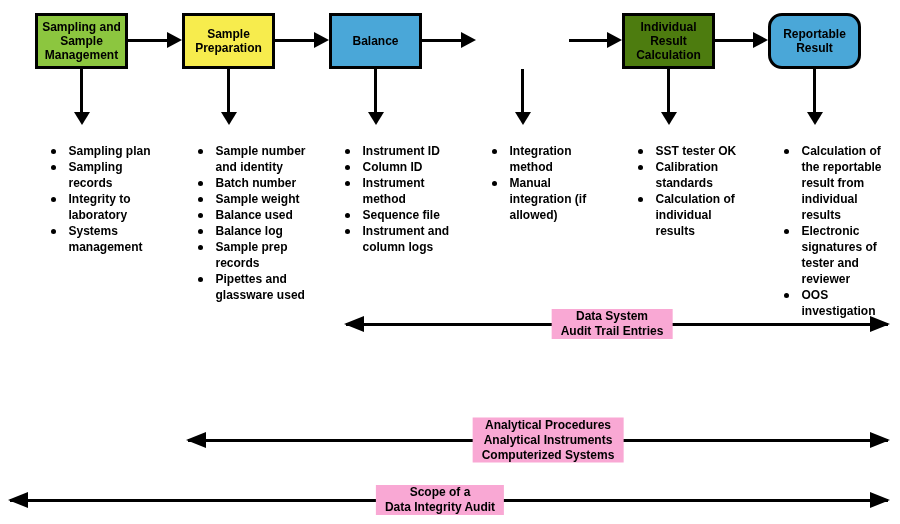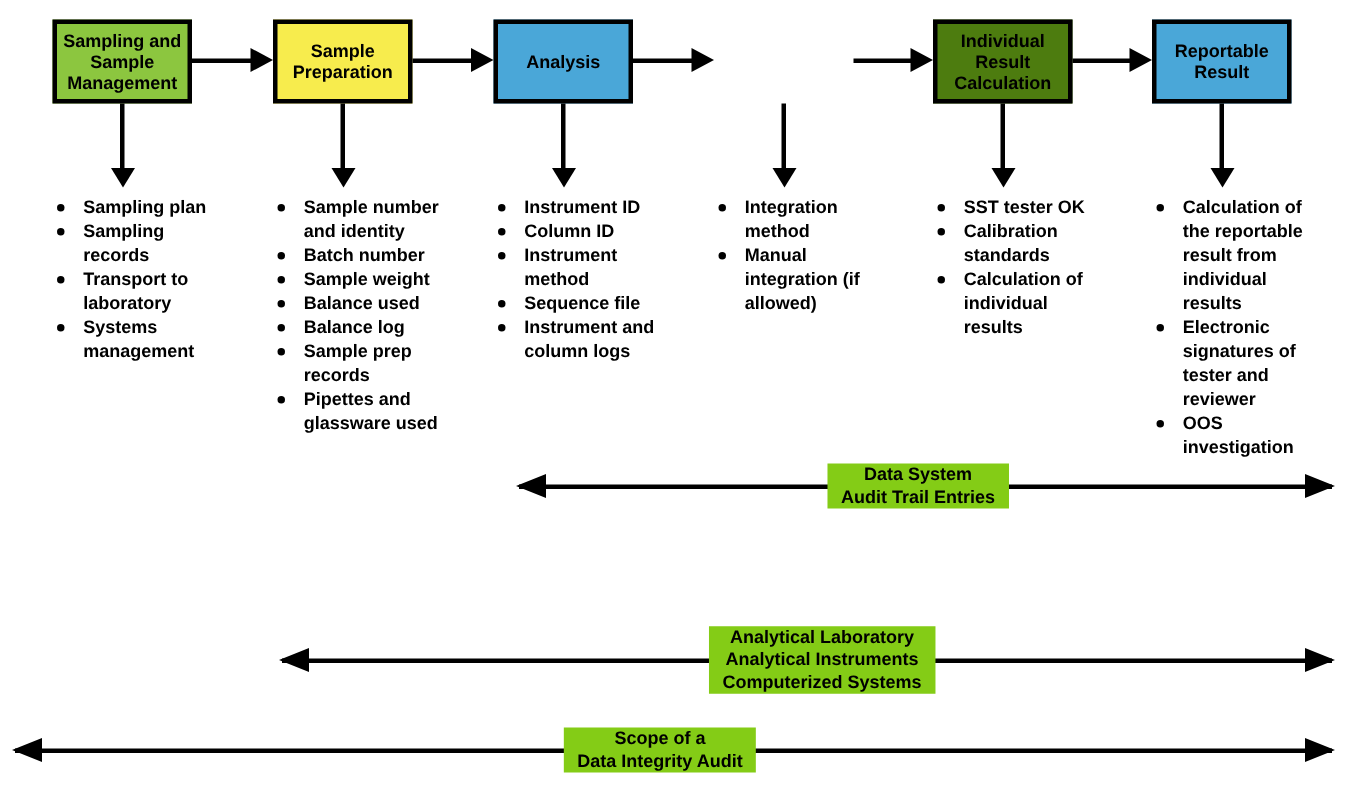--- a/index.html
+++ b/index.html
@@ -17,53 +17,53 @@
   .connector{position:absolute;top:32px;height:16px;}
   .connector .cline{position:absolute;left:0;right:9px;top:6.5px;height:3px;background:#000;}
   .connector .chead{position:absolute;right:0;top:0;width:0;height:0;
     border-top:8px solid transparent;border-bottom:8px solid transparent;border-left:15px solid #000;}
   
   .varrow{position:absolute;top:69px;width:16px;height:56px;}
   .varrow .vline{position:absolute;left:6.5px;top:0;width:3px;height:44px;background:#000;}
   .varrow .vhead{position:absolute;left:0;top:43px;width:0;height:0;
     border-left:8px solid transparent;border-right:8px solid transparent;border-top:13px solid #000;}
   
-  .bullets{position:absolute;top:126px;width:116px;margin:4px;padding:0;list-style:none;
+  .bullets{position:absolute;top:126px;width:116px;margin:17px;padding:0;list-style:none;
     font-size:12px;line-height:16px;}
   .bullets li{position:relative;padding-left:23px;}
   .bullets li::before{content:"";position:absolute;left:5px;top:5.5px;width:5px;height:5px;
     border-radius:50%;background:#000;}
   
   .span-arrow{position:absolute;height:34px;}
   .span-arrow .sline{position:absolute;left:2px;right:2px;top:15.5px;height:3px;background:#000;}
   .span-arrow .head-l{position:absolute;left:0;top:9px;width:0;height:0;
     border-top:8px solid transparent;border-bottom:8px solid transparent;border-right:20px solid #000;}
   .span-arrow .head-r{position:absolute;right:0;top:9px;width:0;height:0;
     border-top:8px solid transparent;border-bottom:8px solid transparent;border-left:20px solid #000;}
   .span-label{position:absolute;top:17px;transform:translate(-50%,-50%);
-    background:#84cc16;padding:0 9px;text-align:center;font-size:12px;line-height:15px;white-space:nowrap;}
+    background:#f9a8d4;padding:0 9px;text-align:center;font-size:12px;line-height:15px;white-space:nowrap;}
 </style>
 </head>
 <body>
 
 <div class="canvas">
 
   <div class="stage" style="left: 35px; background-color: rgb(140, 198, 63);">
     <span>Sampling and Sample Management</span>
   </div>
   <div class="stage" style="left: 182px; background-color: rgb(247, 236, 77);">
     <span>Sample Preparation</span>
   </div>
   <div class="stage" style="left: 329px; background-color: rgb(74, 167, 216);">
-    <span>Analysis</span>
+    <span>Balance</span>
   </div>
   <div class="stage" style="left: 622px; background-color: #4d7c0f;">
     <span>Individual Result Calculation</span>
   </div>
-  <div class="stage" style="left: 768px; background-color: rgb(74, 167, 216);">
+  <div class="stage" style="left: 768px; background-color: rgb(74, 167, 216); border-radius: 14px;">
     <span>Reportable Result</span>
   </div>
 
   <div class="connector" style="left:128px;width:54px">
       <div class="cline"></div>
       <div class="chead"></div>
     </div>
   <div class="connector" style="left:275px;width:54px">
       <div class="cline"></div>
       <div class="chead"></div>
@@ -102,21 +102,21 @@
       <div class="vhead"></div>
     </div>
   <div class="varrow" style="left:806.5px">
       <div class="vline"></div>
       <div class="vhead"></div>
     </div>
 
   <ul class="bullets" style="left:28.5px">
     <li>Sampling plan</li>
     <li>Sampling records</li>
-    <li>Transport to laboratory</li>
+    <li>Integrity to laboratory</li>
     <li>Systems management</li>
   </ul>
   <ul class="bullets" style="left:175.5px">
     <li>Sample number and identity</li>
     <li>Batch number</li>
     <li>Sample weight</li>
     <li>Balance used</li>
     <li>Balance log</li>
     <li>Sample prep records</li>
     <li>Pipettes and glassware used</li>
@@ -152,21 +152,21 @@
       <div>Audit Trail Entries</div>
     </div>
   </div>
 
 
   <div class="span-arrow" style="left:186px;width:704px;top:423px">
     <div class="sline"></div>
     <div class="head-l"></div>
     <div class="head-r"></div>
     <div class="span-label" style="left:362px">
-      <div>Analytical Laboratory</div>
+      <div>Analytical Procedures</div>
       <div>Analytical Instruments</div>
       <div>Computerized Systems</div>
     </div>
   </div>
 
   <div class="span-arrow" style="left:8px;width:882px;top:483px">
     <div class="sline"></div>
     <div class="head-l"></div>
     <div class="head-r"></div>
     <div class="span-label" style="left:432px">

